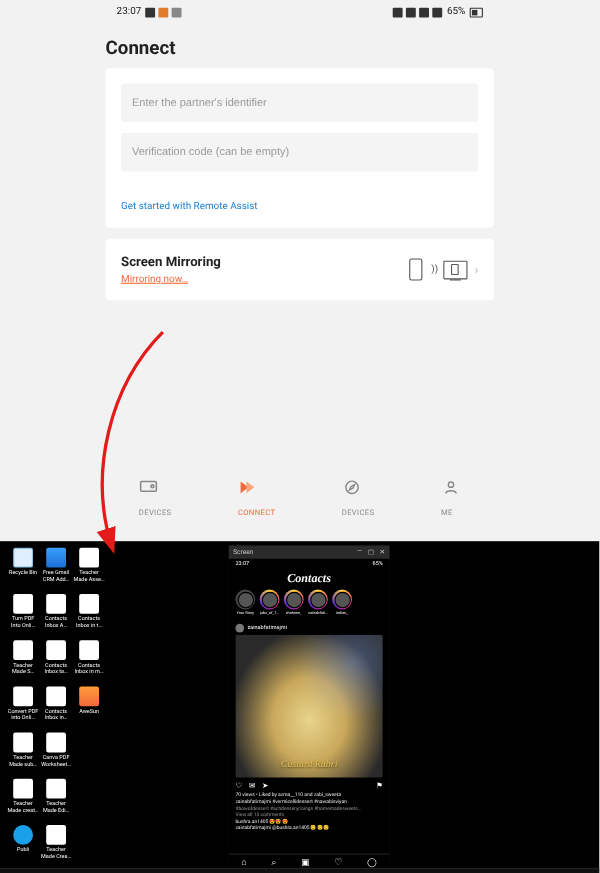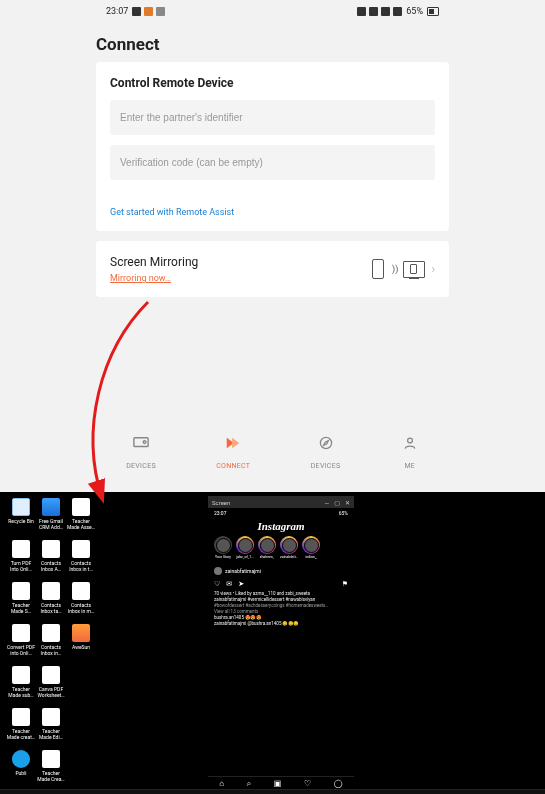--- a/index.html
+++ b/index.html
@@ -83,21 +83,21 @@
     border-radius: 4px;
     padding: 10px 26px;
     font-size: 11px;
     cursor: pointer;
   }
   .mirror-card {
     display:flex; justify-content:space-between; align-items:center;
     background:#fff; border-radius:4px; margin:0 96px; padding:14px;
   }
   .mirror-left {}
-  .mirror-title { font-size:12px; font-weight:400; color:#222;}
+  .mirror-title { font-size:12px; font-weight:700; color:#222;}
   .mirror-status { font-size:9px; color:#f26a3c; margin-top:4px;text-decoration:underline;}
   .mirror-icons { display:flex; align-items:center; gap:2px; color:#666;}
   .phone-icon {
     width:12px;height:20px;border:1.4px solid #555;border-radius:2px;display:inline-block;margin-right:3px;position:relative;
   }
   .waves { font-size:9px;color:#555;margin:0 3px;}
   .monitor-icon {
     width:22px;height:17px;border:1.4px solid #555;border-radius:1px;display:inline-block;position:relative;
   }
   .monitor-icon::after{
@@ -105,21 +105,21 @@
   }
   .monitor-inner{
     position:absolute;top:2px;left:6px;width:7px;height:10px;border:1.2px solid #555;border-radius:1px;
   }
   .chevron { color:#bbb; font-size:12px; margin-left:4px;}
   .bottom-nav {
     position:absolute; bottom:0; left:96px; right:96px;
     display:flex; justify-content:space-around; align-items:center;
     padding:10px 0 22px 0; background:#f2f2f2;
   }
-  .nav-item { display:flex;flex-direction:column;align-items:center;gap:11px;cursor:pointer;}
+  .nav-item { display:flex;flex-direction:column;gap:11px;cursor:pointer;}
   .nav-icon {
     width:18px;height:16px;display:flex;align-items:center;justify-content:center;
   }
   .nav-label { font-size:7px;color:#888;letter-spacing:0.3px;}
   .nav-item.active .nav-label{ color:#f26a3c;}
   .nav-item.active .nav-icon svg{ fill:#f26a3c; stroke:#f26a3c;}
   .nav-icon svg { fill:none; stroke:#888; stroke-width:1.6;}
   
   .arrow-svg {
     position:absolute; top:300px; left:40px; pointer-events:none; z-index:50;
@@ -247,21 +247,20 @@
       <span>65%</span>
       <span class="tiny-icon" style="width:12px;border:1px solid #333;background:transparent;position:relative;">
         <span style="position:absolute;inset:1px 4px 1px 1px;background:#333;"></span>
       </span>
     </div>
   </div>
 
   <div class="page-title">Connect</div>
 
   <div class="card">
-    <div class="card-title">Control Remote Device</div>
     <input class="input-field" placeholder="Enter the partner's identifier" style="">
     <input class="input-field" placeholder="Verification code (can be empty)" style="">
     <div class="card-actions">
       <span class="link-text">Get started with Remote Assist</span>
     </div>
   </div>
 
   <div class="mirror-card">
     <div class="mirror-left">
       <div class="mirror-title">Screen Mirroring</div>
@@ -412,21 +411,21 @@
         <span>—</span>
         <span>▢</span>
         <span>✕</span>
       </span>
     </div>
     <div class="mw-body">
       <div class="ig-status">
         <span>23:07</span>
         <span>65%</span>
       </div>
-      <div class="ig-logo">Instagram</div>
+      <div class="ig-logo">Contacts</div>
       <div class="ig-stories" id="ig-stories">
           <div class="story">
             <div class="story-ring plain">
               <div class="story-inner"></div>
             </div>
             <div class="story-label">Your Story</div>
           </div>
           <div class="story">
             <div class="story-ring gradient">
               <div class="story-inner"></div>
@@ -449,20 +448,23 @@
             <div class="story-ring gradient">
               <div class="story-inner"></div>
             </div>
             <div class="story-label">indian_</div>
           </div>
         </div>
       <div class="ig-post">
         <div class="ig-post-header">
           <span class="ig-avatar"></span>
           <span>zainabfatimajmi</span>
+        </div>
+        <div class="ig-post-img">
+          <div class="ig-post-caption-on">Custard Rabri</div>
         </div>
         <div class="ig-actions">
           <div class="ig-actions-left">
             <span>♡</span>
             <span>✉</span>
             <span>➤</span>
           </div>
           <span>⚑</span>
         </div>
         <div class="ig-caption">

